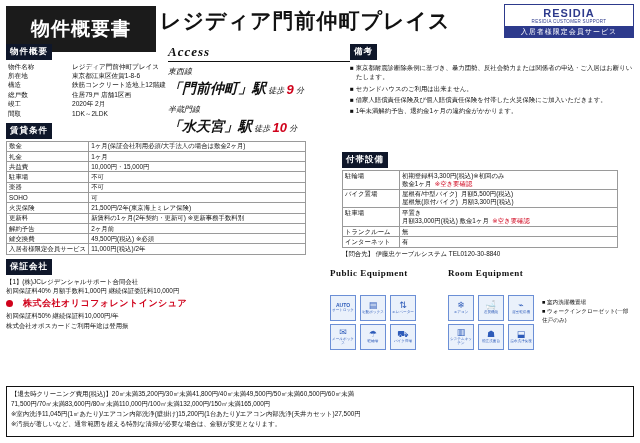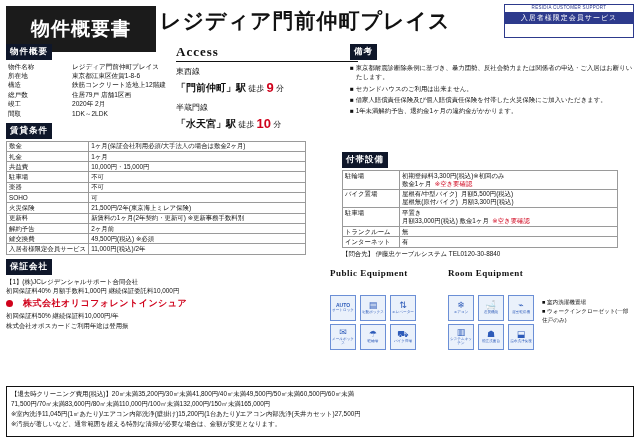--- a/index.html
+++ b/index.html
@@ -48,25 +48,25 @@
   table.cond{border-collapse:collapse;width:100%;font-size:6.4px;}
   table.cond td{border:1px solid #9a9a9a;padding:0.8px 2px;line-height:1.2;vertical-align:top;}
   table.cond td.k{width:54px;background:#fff;white-space:nowrap;}
   .red{color:#d0021b;}
 
   
   .guarantee{font-size:6.4px;line-height:1.45;}
   .orico{display:flex;align-items:center;gap:10px;margin:2px 0 1px 0;}
   .orico .dot{width:7px;height:7px;border-radius:50%;background:#d0021b;display:inline-block;}
   .orico .nm{color:#d0021b;font-size:9px;font-weight:bold;letter-spacing:.5px;}
-  .access{position:absolute;left:176px;top:44px;width:182px;}
+  .access{position:absolute;left:168px;top:44px;width:182px;font-style:italic;}
   .acc-ttl{font-size:13px;font-weight:bold;font-family:"Liberation Serif",serif;letter-spacing:1px;}
   .acc-line{border-top:1px solid #111;margin:1px 0 4px 0;}
   .acc-row{font-size:8px;line-height:1.5;margin-bottom:4px;}
-  .acc-row b{font-size:10px;}
+  .acc-row b{font-size:14px;}
   .big-num{color:#d0021b;font-size:13px;font-weight:bold;vertical-align:-1px;}
 
   .remarks{position:absolute;left:350px;top:44px;width:284px;}
   .remarks ul{margin:3px 0 0 0;padding:0;list-style:none;}
   .remarks li{font-size:6.4px;line-height:1.45;margin-bottom:2px;text-indent:-6px;padding-left:6px;}
 
   .facilities{position:absolute;left:330px;top:152px;width:276px;margin-left:12px;}
   table.fac{border-collapse:collapse;width:100%;font-size:6.4px;margin-top:2px;}
   table.fac td{border:1px solid #9a9a9a;padding:0.8px 2px;line-height:1.25;vertical-align:top;}
   table.fac td.k{width:52px;white-space:nowrap;}
@@ -95,20 +95,21 @@
 </style>
 </head>
 <body>
 
 <div class="page">
 
   <div class="header">
     <div class="hdr-title">物件概要書</div>
     <div class="hdr-name">レジディア門前仲町プレイス</div>
     <div class="hdr-logo">
+      <div class="l1">RESIDIA</div>
       <div class="l2">RESIDIA CUSTOMER SUPPORT</div>
       <div class="l3">入居者様限定会員サービス</div>
     </div>
   </div>
 
   <div class="col-left">
 
     <div class="blk">
       <span class="bar">物件概要</span>
       <table class="kv">

